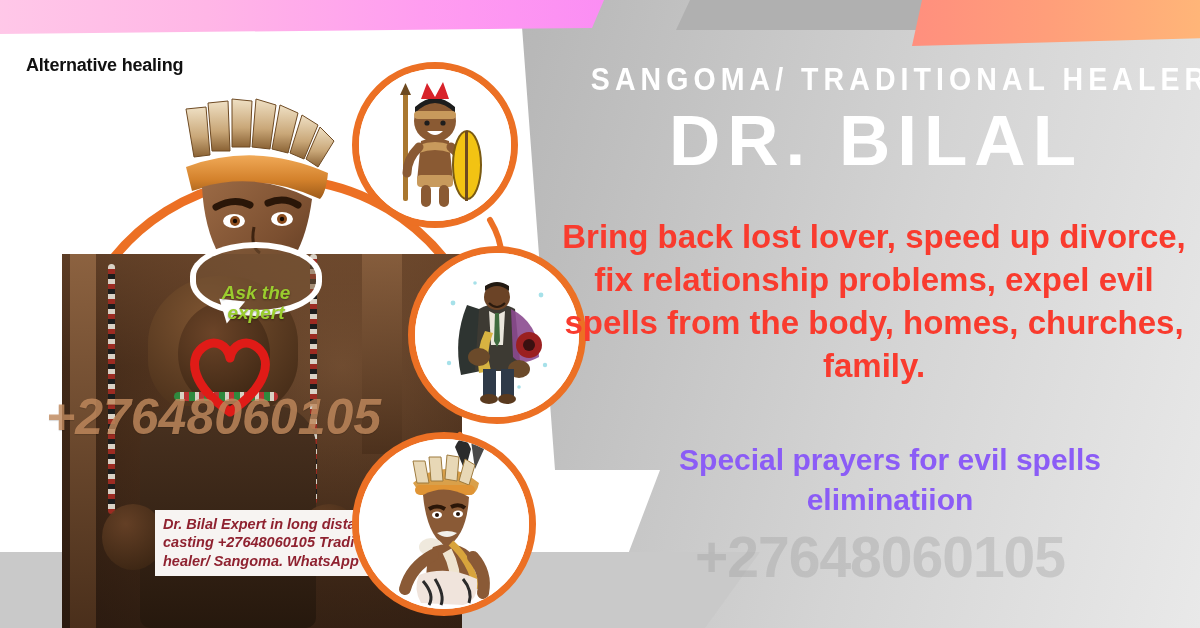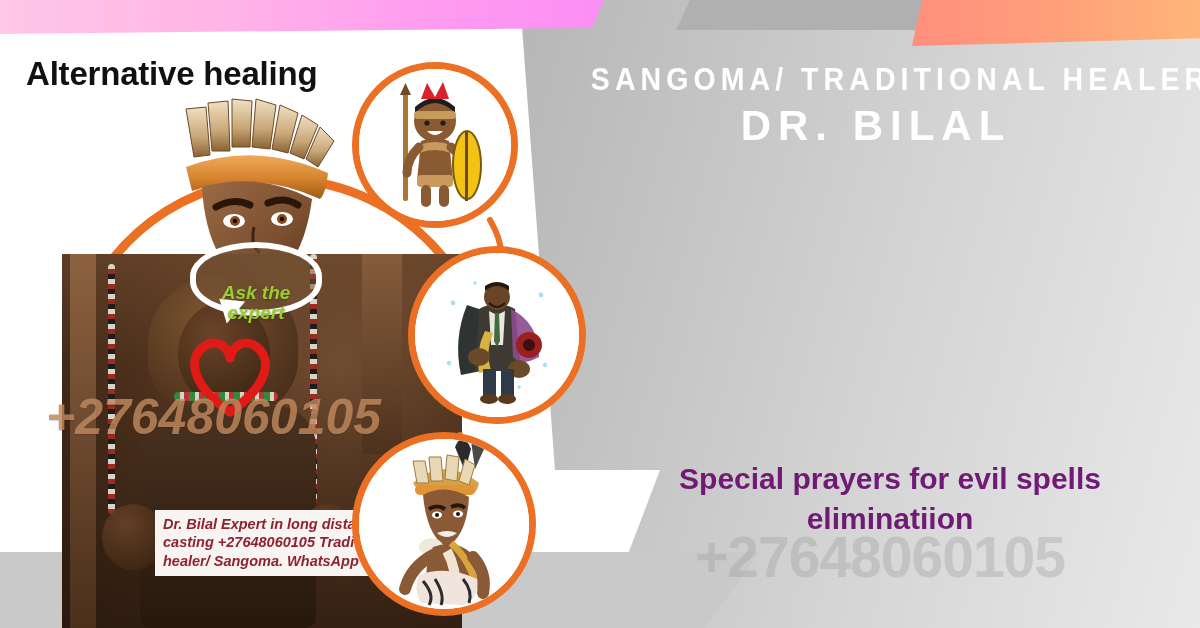--- a/index.html
+++ b/index.html
@@ -43,21 +43,21 @@
     position:absolute;left:676px;top:0;width:524px;height:30px;
     background:#b0b0b0;
     clip-path:polygon(14px 0px, 524px 0px, 524px 30px, 0px 30px);
   }
 
   
   .left-col{position:absolute;left:0;top:0;width:560px;height:628px;}
 
   .headline-alt{
     position:absolute;left:26px;top:55px;
-    font-size:33px;font-weight:bold;color:#111;letter-spacing:-0.2px;
+    font-size:18px;font-weight:bold;color:#111;letter-spacing:-0.2px;
     white-space:nowrap;
   }
 
   
   .big-arc{position:absolute;left:60px;top:85px;width:430px;height:430px;}
 
   
   .portrait{position:absolute;left:150px;top:95px;width:230px;height:230px;}
 
   
@@ -150,31 +150,31 @@
   .kicker{
     position:absolute;left:26px;top:62px;width:620px;
     text-align:center;color:#ffffff;
     font-size:31px;font-weight:bold;letter-spacing:5.5px;
     transform:scaleX(0.92);transform-origin:center;
     white-space:nowrap;
   }
   .brand{
     position:absolute;left:26px;top:104px;width:620px;
     text-align:center;color:#ffffff;
-    font-size:42px;font-weight:bold;letter-spacing:7px;
+    font-size:71px;font-weight:bold;letter-spacing:7px;
     white-space:nowrap;line-height:1.05;
   }
   .red-body{
     position:absolute;left:18px;top:216px;width:632px;
     text-align:center;color:#f93b2e;
     font-size:33px;font-weight:bold;line-height:1.30;
   }
   .black-body{
-    position:absolute;left:60px;top:459px;width:580px;
-    text-align:center;color:#701a75;
+    position:absolute;left:60px;top:440px;width:580px;
+    text-align:center;color:#8b5cf6;
     font-size:30px;font-weight:bold;line-height:1.32;
   }
   .phone-watermark{
     position:absolute;left:30px;top:524px;width:620px;
     text-align:center;
     font-size:57px;font-weight:bold;
     color:rgba(160,160,160,0.38);
     white-space:nowrap;letter-spacing:-1px;
   }
 </style>
@@ -403,17 +403,18 @@
         <path d="M74 116 Q52 128 46 150" stroke="#8a5a36" stroke-width="12" fill="none" stroke-linecap="round"></path>
         <path d="M114 118 Q128 134 124 154" stroke="#8a5a36" stroke-width="12" fill="none" stroke-linecap="round"></path>
       </svg>
     </div>
 
   </div>
 
   <div class="right-col">
     <div class="kicker">SANGOMA/ TRADITIONAL HEALER</div>
     <div class="brand">DR. BILAL</div>
+    <div class="red-body">Bring back lost lover, speed up divorce, fix relationship problems, expel evil spells from the body, homes, churches, family.</div>
     <div class="black-body">Special prayers for  evil spells eliminatiion</div>
     <div class="phone-watermark">+27648060105</div>
   </div>
 
 </div>
 
 </body></html>

